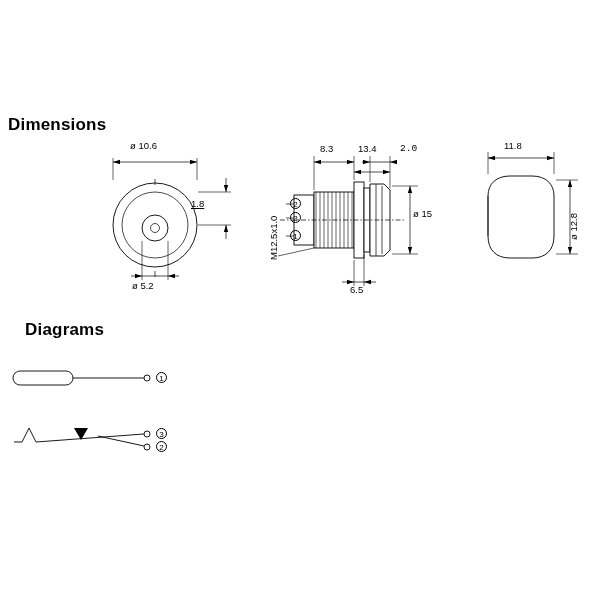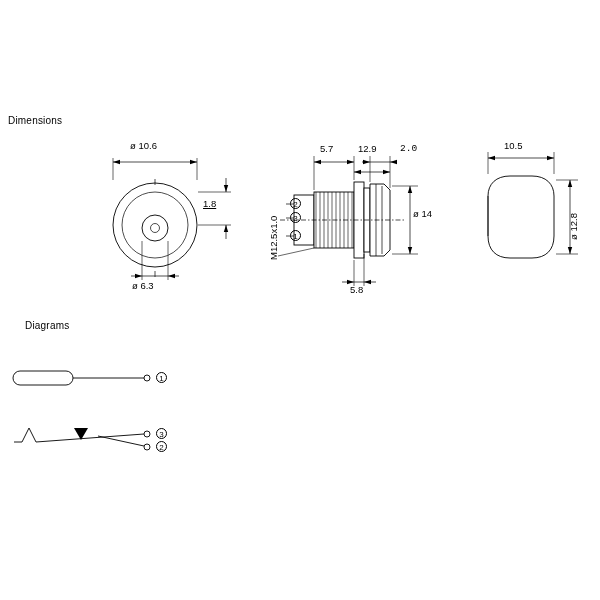--- a/index.html
+++ b/index.html
@@ -16,22 +16,22 @@
     overflow: hidden;
   }
   .page {
     position: absolute;
     left: 0; top: 0;
     width: 600px;
     height: 600px;
   }
   .section-title {
     position: absolute;
-    font-size: 10px;
-    font-weight: normal;
+    font-size: 17px;
+    font-weight: bold;
     letter-spacing: 0.2px;
     color: #000;
   }
   #dimensions-title { left: 8px; top: 115px; }
   #diagrams-title  { left: 25px; top: 320px; }
 
   .dim-label {
     position: absolute;
     font-size: 9.5px;
     color: #000;
@@ -102,23 +102,23 @@
       <path class="ln-ext" d="M103 52 L136 52"></path>
       <path class="ln-ext" d="M103 85 L136 85"></path>
       <path class="ln-thin" d="M131 38 L131 52"></path>
       <path class="ln-thin" d="M131 85 L131 99"></path>
       <path class="fillb" d="M131 52 L128.8 45 L133.2 45 Z"></path>
       <path class="fillb" d="M131 85 L128.8 92 L133.2 92 Z"></path>
     </svg>
 
     <div class="dim-label" style="left:35px; top:0px;">ø 10.6</div>
 
-    <div class="dim-label" style="left:37px; top:140px;">ø 6.3</div>
-
-    <div class="dim-label" style="left:108px; top:58px;text-decoration:underline;">1.8</div>
+    <div class="dim-label" style="left:37px; top:140px;">ø 5.2</div>
+
+    <div class="dim-label" style="left:96px; top:58px;text-decoration:underline;">1.8</div>
   </div>
 
   <div class="view" style="left:258px; top:140px; width:200px; height:165px;">
     <svg width="200" height="165" viewBox="0 0 200 165">
 
       <rect x="36" y="55" width="20" height="50" class="fillw"></rect>
 
       <path class="ln-thin" d="M28 64 L36 64"></path>
       <path class="ln-thin" d="M28 78 L36 78"></path>
       <path class="ln-thin" d="M28 96 L36 96"></path>
@@ -167,25 +167,25 @@
       <path class="fillb" d="M152 46 L149.8 53 L154.2 53 Z"></path>
       <path class="fillb" d="M152 114 L149.8 107 L154.2 107 Z"></path>
 
       <path class="ln-ext" d="M56 108 L20 116"></path>
     </svg>
 
     <div class="callout" style="left:32px; top:58px;">2</div>
     <div class="callout" style="left:32px; top:72px;">3</div>
     <div class="callout" style="left:32px; top:90px;">1</div>
 
-    <div class="dim-label" style="left:62px; top:3px;">5.7</div>
-    <div class="dim-label" style="left:100px; top:3px;">12.9</div>
+    <div class="dim-label" style="left:62px; top:3px;">8.3</div>
+    <div class="dim-label" style="left:100px; top:3px;">13.4</div>
     <div class="dim-label" style="left:142px; top:3px;font-family:Liberation Mono, monospace;">2.0</div>
-    <div class="dim-label" style="left:92px; top:144px;">5.8</div>
-    <div class="dim-label" style="left:155px; top:68px;">ø 14</div>
+    <div class="dim-label" style="left:92px; top:144px;">6.5</div>
+    <div class="dim-label" style="left:155px; top:68px;">ø 15</div>
     <div class="dim-label vert" style="left:10px; top:120px;">M12.5x1.0</div>
   </div>
 
   <div class="view" style="left:470px; top:140px; width:120px; height:165px;">
     <svg width="120" height="165" viewBox="0 0 120 165">
 
       <path class="fillw" d="M18 56
                              C18 44, 26 36, 40 36
                              L62 36
                              C76 36, 84 44, 84 56
@@ -202,21 +202,21 @@
       <path class="fillb" d="M18 18 L25 15.8 L25 20.2 Z"></path>
       <path class="fillb" d="M84 18 L77 15.8 L77 20.2 Z"></path>
 
       <path class="ln-ext" d="M86 40 L108 40"></path>
       <path class="ln-ext" d="M86 114 L108 114"></path>
       <path class="ln-thin" d="M100 40 L100 114"></path>
       <path class="fillb" d="M100 40 L97.8 47 L102.2 47 Z"></path>
       <path class="fillb" d="M100 114 L97.8 107 L102.2 107 Z"></path>
     </svg>
 
-    <div class="dim-label" style="left:34px; top:0px;">10.5</div>
+    <div class="dim-label" style="left:34px; top:0px;">11.8</div>
     <div class="dim-label vert" style="left:98px; top:100px;">ø 12.8</div>
   </div>
 
   <div class="view" style="left:8px; top:358px; width:180px; height:120px;">
     <svg width="180" height="120" viewBox="0 0 180 120">
 
       <rect x="5" y="13" width="60" height="14" rx="7" ry="7" class="fillw"></rect>
       <path class="ln" d="M65 20 L136 20"></path>
       <circle cx="139" cy="20" r="3" class="fillw"></circle>
 

